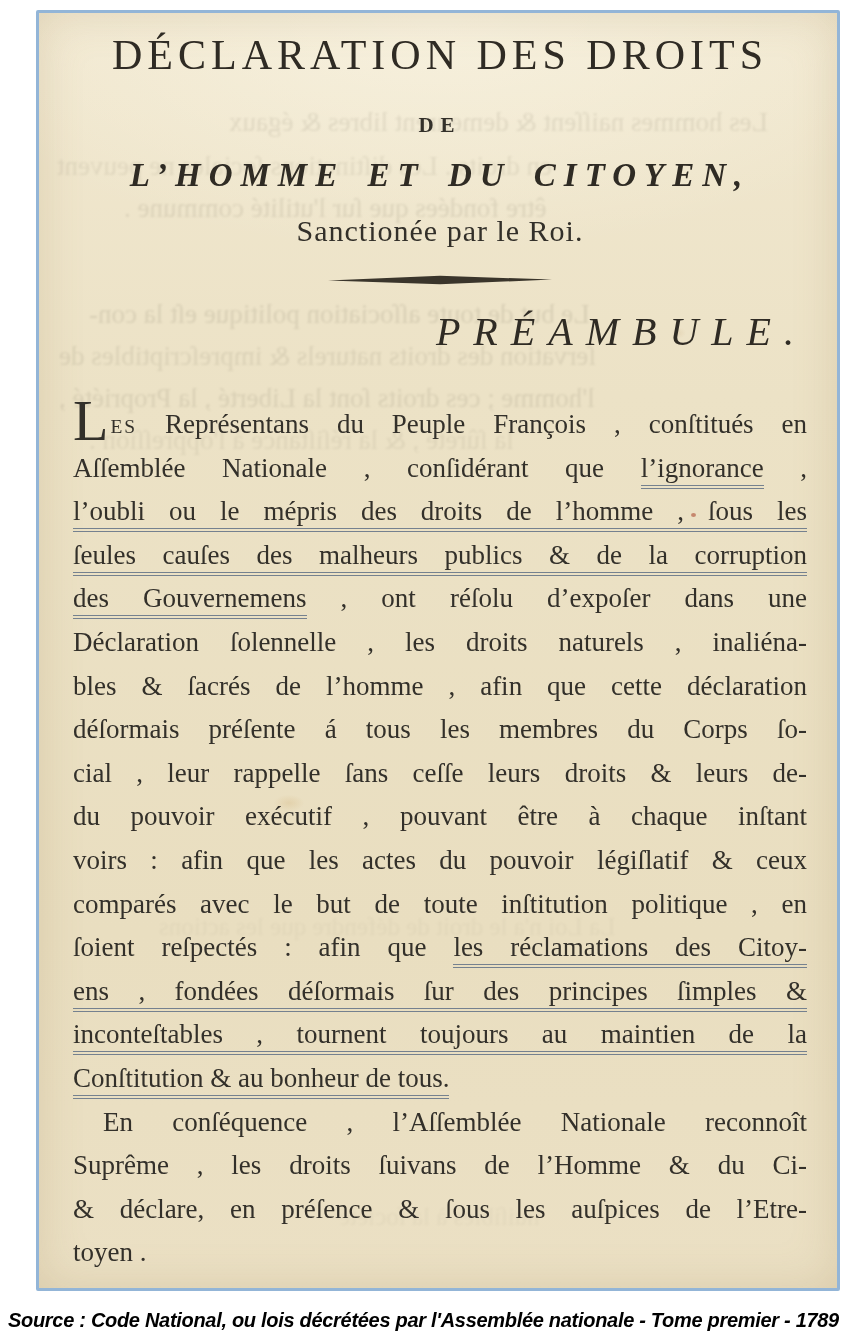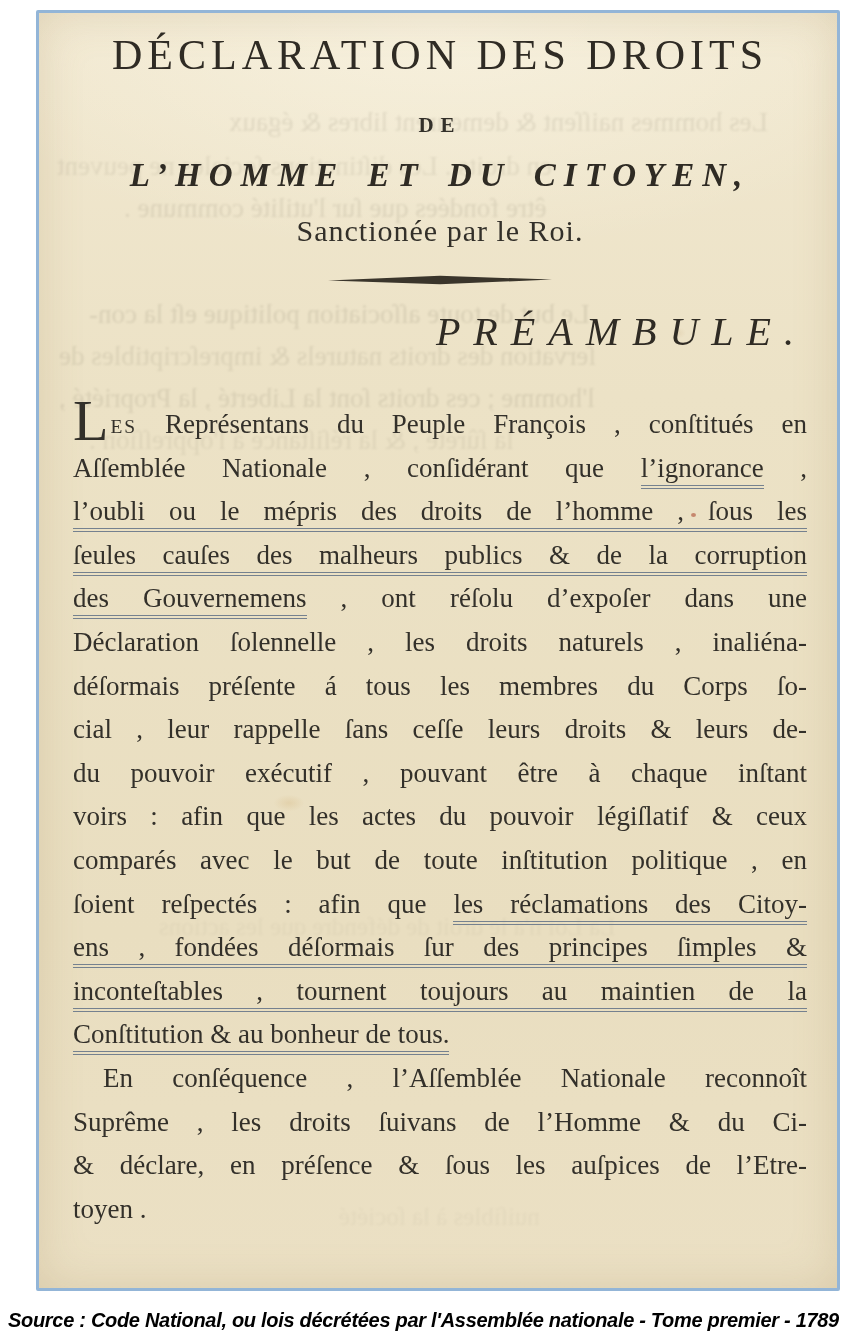--- a/index.html
+++ b/index.html
@@ -72,20 +72,21 @@
       </svg>
     </div>
     <h2>PRÉAMBULE.</h2>
     <div class="body">
         <div class="line j"><span class="dropcap">L</span><span class="sc">ES</span><span> Représentans du Peuple François , conſtitués en</span></div>
         <div class="line j"><span>Aſſemblée Nationale , conſidérant que </span><span class="u">l’ignorance</span><span> ,</span></div>
         <div class="line j"><span class="u">l’oubli ou le mépris des droits de l’homme , ſous les</span></div>
         <div class="line j"><span class="u">ſeules cauſes des malheurs publics &amp; de la corruption</span></div>
         <div class="line j"><span class="u">des Gouvernemens</span><span> , ont réſolu d’expoſer dans une</span></div>
         <div class="line j"><span>Déclaration ſolennelle , les droits naturels , inaliéna-</span></div>
+        <div class="line j"><span>bles &amp; ſacrés de l’homme , afin que cette déclaration</span></div>
         <div class="line j"><span>déſormais préſente á tous les membres du Corps ſo-</span></div>
         <div class="line j"><span>cial , leur rappelle ſans ceſſe leurs droits &amp; leurs de-</span></div>
         <div class="line j"><span>du pouvoir exécutif , pouvant être à chaque inſtant</span></div>
         <div class="line j"><span>voirs : afin que les actes du pouvoir légiſlatif &amp; ceux</span></div>
         <div class="line j"><span>comparés avec le but de toute inſtitution politique , en</span></div>
         <div class="line j"><span>ſoient reſpectés : afin que </span><span class="u">les réclamations des Citoy-</span></div>
         <div class="line j"><span class="u">ens , fondées déſormais ſur des principes ſimples &amp;</span></div>
         <div class="line j"><span class="u">inconteſtables , tournent toujours au maintien de la</span></div>
         <div class="line"><span class="u">Conſtitution &amp; au bonheur de tous.</span></div>
         <div class="line j ind"><span>En conſéquence , l’Aſſemblée Nationale reconnoît</span></div>

